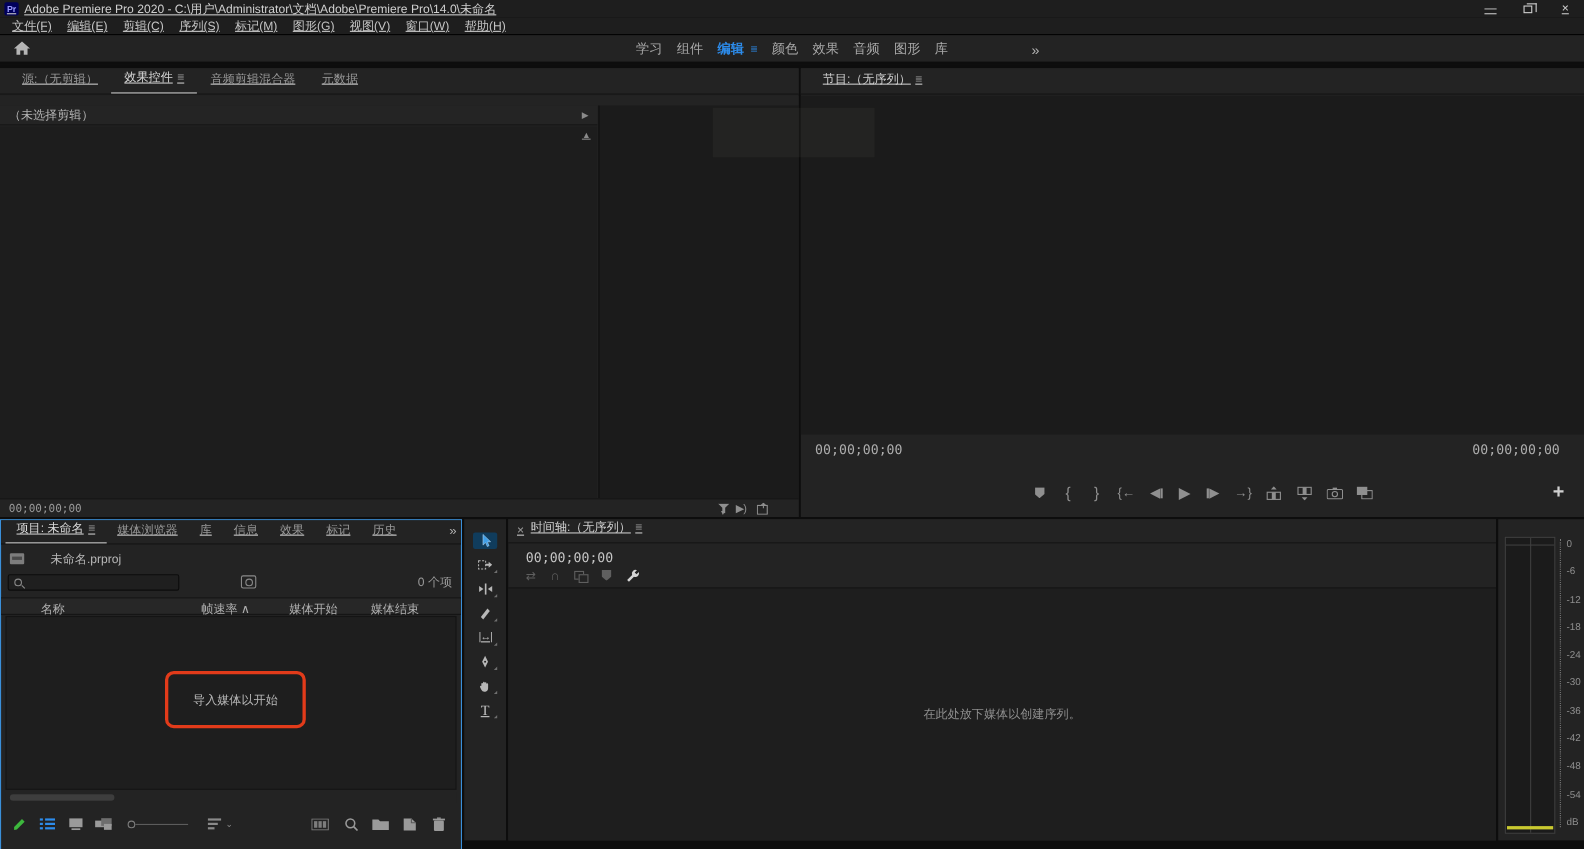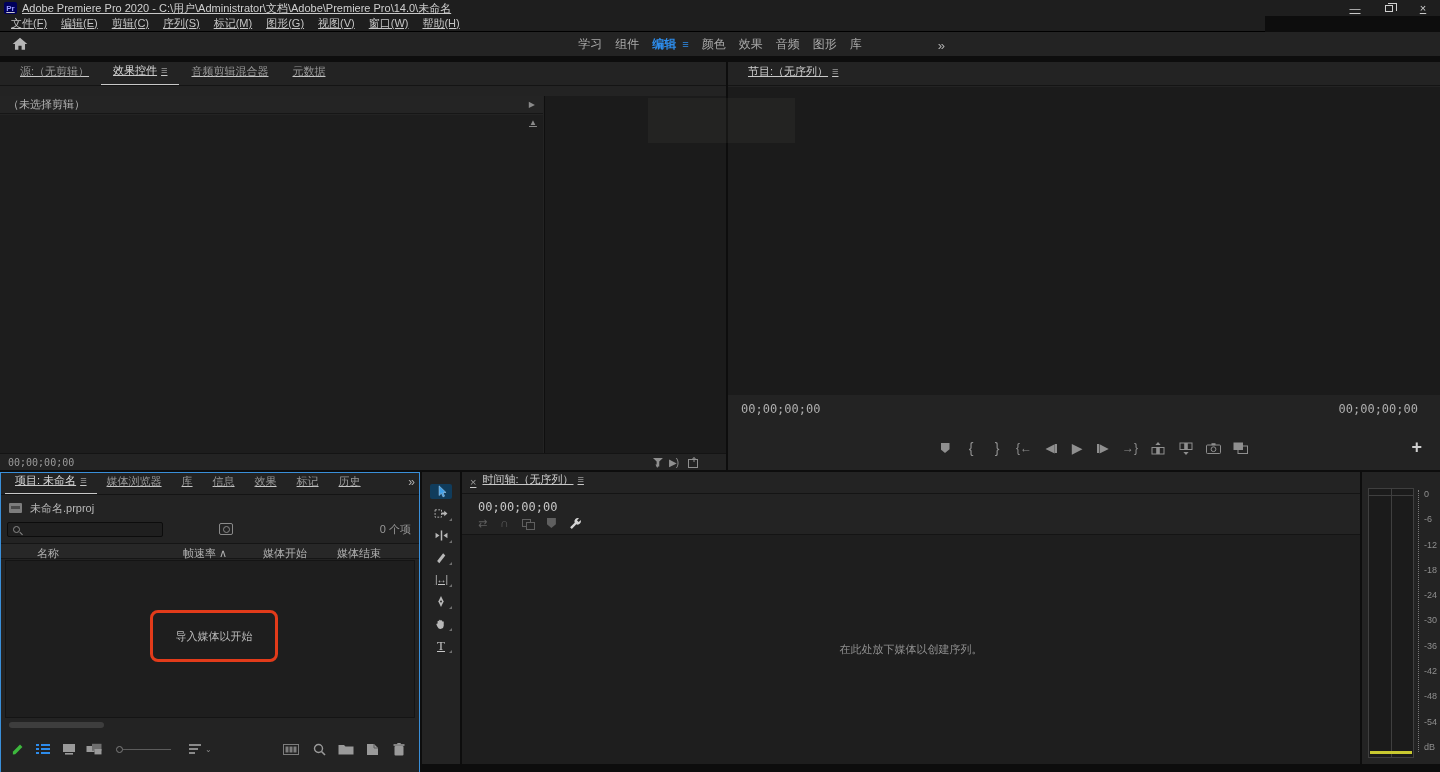--- a/index.html
+++ b/index.html
@@ -15,21 +15,21 @@
 
   
   #titlebar { left:0; top:0; width:1440px; height:16px; background:#1e1e1e; display:flex; align-items:center; }
   .pr-badge { width:13px; height:12px; margin:0 5px 0 4px; background:#00005b; color:#9b9bff;
     font-size:8px; font-weight:bold; display:flex; align-items:center; justify-content:center; border-radius:2px; }
   .title-text { font-size:11px; color:#cfcfcf; white-space:nowrap; }
   .win-controls { margin-left:auto; display:flex; height:100%; }
   .win-btn { width:34px; height:100%; display:flex; align-items:center; justify-content:center; color:#cfcfcf; font-size:11px; cursor:default; }
   .restore-glyph { width:8px; height:7px; border:1px solid #cfcfcf; position:relative; }
   .restore-glyph::before { content:""; position:absolute; left:2px; top:-3px; width:8px; height:7px; border:1px solid #cfcfcf; border-left:none; border-bottom:none; }
-  #menubar { left:0; top:16px; width:1265px; height:16px; background:#1e1e1e; display:flex; align-items:center; padding-left:4px; border-bottom:1px solid #000; }
+  #menubar { left:0; top:16px; width:1440px; height:16px; background:#1e1e1e; display:flex; align-items:center; padding-left:4px; border-bottom:1px solid #000; }
   .menu-item { padding:0 7px; color:#c4c4c4; font-size:11px; }
 
   
   #wsbar { left:0; top:32px; width:1440px; height:27px; background:#232323; border-bottom:3px solid #0d0d0d; }
   .home-btn { position:absolute; left:12px; top:5px; width:18px; height:16px; }
   .ws-tabs { position:absolute; left:0; top:0; width:100%; height:100%; display:flex; align-items:center; justify-content:center; gap:13px; }
   .ws-tab { color:#a9a9a9; font-size:12px; }
   .ws-tab.active { color:#2d8ceb; font-weight:bold; }
   .ws-menu-glyph { color:#2d8ceb; font-size:11px; margin-left:6px; }
   .ws-overflow { position:absolute; right:495px; top:6px; color:#b0b0b0; font-size:13px; }
@@ -69,21 +69,21 @@
   .pg-add { position:absolute; right:18px; top:375px; color:#cfcfcf; font-size:18px; font-weight:bold; }
 
   
   #ghost { left:648px; top:98px; width:147px; height:45px; background:rgba(140,148,128,0.07); }
 
   
   #proj-panel { left:0; top:472px; width:420px; height:367px; border:1px solid #3a8fd9; }
   #proj-panel .tabbar { height:22px; padding-left:4px; position:relative; }
   #proj-panel .ptab { padding:0 10px 5px 10px; }
   .proj-overflow { position:absolute; right:4px; bottom:5px; color:#b0b0b0; font-size:12px; }
-  .bin-row { position:absolute; left:0; top:26px; width:418px; height:18px; display:flex; align-items:center; padding-left:8px; gap:8px; color:#b8b8b8; }
+  .bin-row { position:absolute; left:0; top:26px; width:418px; height:18px; display:flex; align-items:center; padding-left:8px; gap:24px; color:#b8b8b8; }
   .bin-ic { width:13px; height:10px; background:#7d7d7d; border-radius:1px; position:relative; }
   .bin-ic::after { content:""; position:absolute; left:2px; top:3px; right:2px; height:3px; background:#4a4a4a; }
   .search-row { position:absolute; left:0; top:46px; width:418px; height:20px; display:flex; align-items:center;gap:44px; }
   .searchbox { position:relative; margin-left:6px; width:156px; height:15px; background:#1f1f1f; border:1px solid #0c0c0c; border-radius:2px; display:flex; align-items:center; }
   .mag { width:7px; height:7px; border:1.4px solid #8a8a8a; border-radius:50%; position:relative; margin:0 4px 0 5px; flex:none; }
   .mag::after { content:""; position:absolute; left:5px; top:6px; width:4px; height:1.4px; background:#8a8a8a; transform:rotate(45deg); }
   .searchbox input { flex:1; background:transparent; border:none; outline:none; color:#d0d0d0; font-size:10px; min-width:0; }
   .filter-ic { width:14px; height:12px; border:1px solid #8a8a8a; border-radius:2px; margin-left:12px; position:relative; }
   .filter-ic::after { content:""; position:absolute; left:3px; top:2px; width:5px; height:5px; border:1.3px solid #8a8a8a; border-radius:50%; }
   .item-count { margin-left:auto; margin-right:8px; color:#9a9a9a; }

